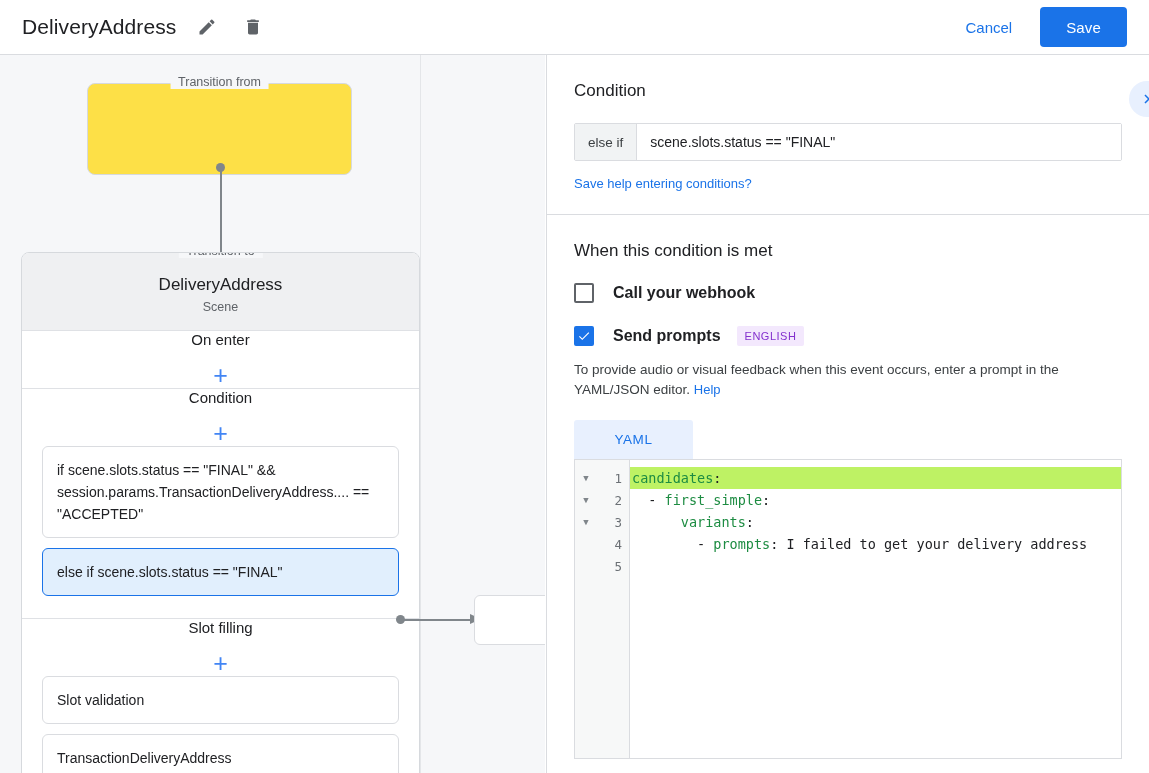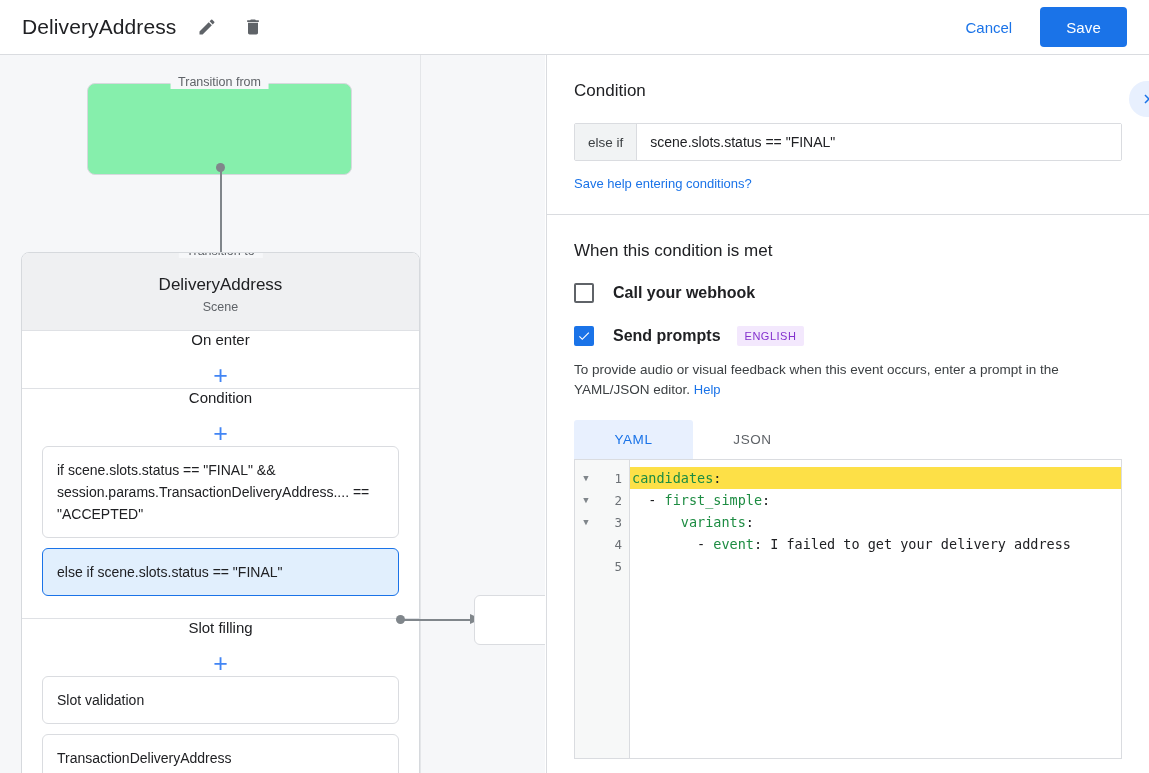--- a/index.html
+++ b/index.html
@@ -45,21 +45,21 @@
   }
 
   
   .canvas {
     position: absolute; left: 0; top: 55px; width: 545px; height: 718px;
     background: #f6f7f9; overflow: hidden;
   }
   .fieldset {
     position: absolute;
     border: 1px solid #d6d9dd; border-radius: 8px;
-    background: #86efac;
+    background: #fde047;
   }
   .legend {
     position: absolute; top: -9px; left: 50%; transform: translateX(-50%);
     background: #f6f7f9; padding: 0 8px;
     font-size: 12.5px; color: #5f6368; white-space: nowrap;
   }
   
   .from-box { left: 87px; top: 28px; width: 265px; height: 92px; }
   .from-label {
     position: absolute; left: 0; right: 0; top: 50%; transform: translateY(-50%);
@@ -204,21 +204,21 @@
   .gline { display: flex; align-items: center; height: 22px; font-size: 12.5px; color: #6b7075; }
   .fold {
     width: 22px; text-align: center; color: #80868b; font-size: 9px; cursor: pointer; line-height: 22px;
   }
   .gnum { width: 29px; text-align: right; padding-right: 4px; }
   .code { flex: 1; padding-top: 7px; overflow: hidden; position: relative; }
   .cline {
     height: 22px; line-height: 22px; font-family: "DejaVu Sans Mono", monospace;
     font-size: 13.5px; white-space: pre; color: #202124; padding-left: 2px;
   }
-  .cline.hl { background: #fde047; }
+  .cline.hl { background: #bef264; }
   .k { color: #1d8c42; }
   .p { color: #202124; }
 </style>
 </head>
 <body>
 
 <div class="app">
 
   <div class="topbar">
     <div class="title">DeliveryAddress</div>
@@ -336,21 +336,20 @@
         <div class="lang-badge">ENGLISH</div>
       </div>
 
       <div class="desc">
         <span>To provide audio or visual feedback when this event occurs, enter a prompt in the YAML/JSON editor.</span>
         <span class="link">Help</span>
       </div>
 
       <div class="tabs">
         <div class="tab active">YAML</div>
-        <div class="tab">JSON</div>
       </div>
 
       <div class="editor">
         <div class="gutter">
           <div class="gline">
             <span class="fold">▼</span>
             <span class="gnum">1</span>
           </div>
           <div class="gline">
             <span class="fold">▼</span>
@@ -367,19 +366,19 @@
           <div class="gline">
             <span class="fold"></span>
             <span class="gnum">5</span>
           </div>
         </div>
 
         <div class="code">
           <div class="cline hl"><span class="k">candidates</span><span class="p">:</span></div>
           <div class="cline"><span class="p">  - </span><span class="k">first_simple</span><span class="p">:</span></div>
           <div class="cline"><span class="p">      </span><span class="k">variants</span><span class="p">:</span></div>
-          <div class="cline"><span class="p">        - </span><span class="k">event</span><span class="p">:</span><span class="p"> I failed to get your delivery address</span></div>
+          <div class="cline"><span class="p">        - </span><span class="k">prompts</span><span class="p">:</span><span class="p"> I failed to get your delivery address</span></div>
           <div class="cline"></div>
         </div>
       </div>
     </div>
   </div>
 </div>
 
 </body></html>

